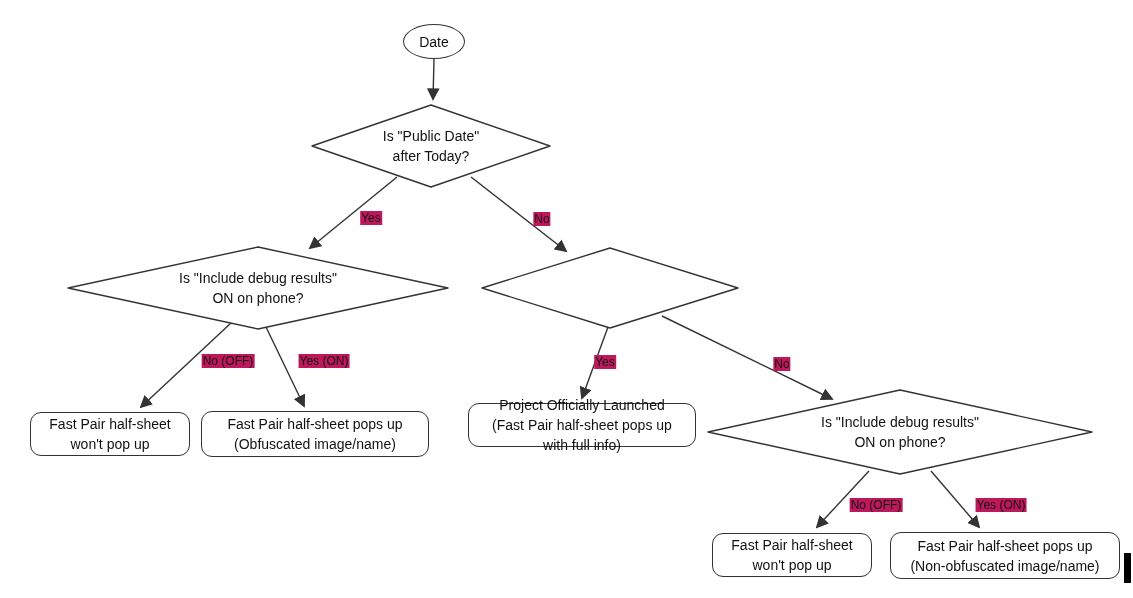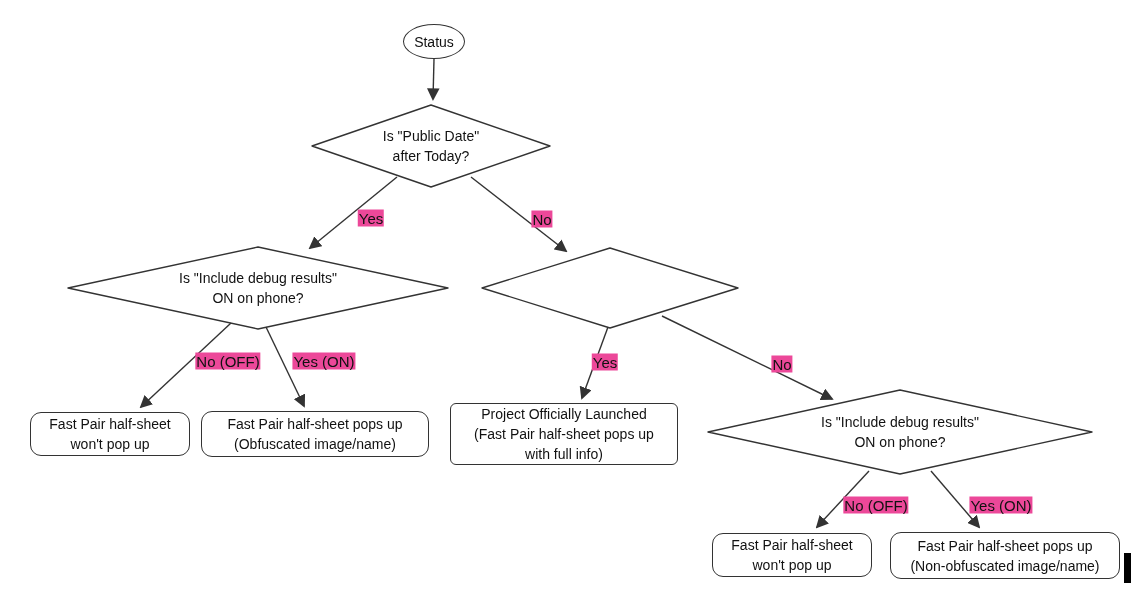--- a/index.html
+++ b/index.html
@@ -42,23 +42,23 @@
     border-radius: 50%;
     background: #ffffff;
     display: flex;
     align-items: center;
     justify-content: center;
     font-size: 14px;
   }
   .edge-label {
     position: absolute;
     transform: translate(-50%, -50%);
-    font-size: 15px;
+    font-size: 12px;
     white-space: nowrap;
-    background: #ec4899;
+    background: #be185d;
     padding: 0 1px;
   }
   .cursor-bar { position: absolute; background: #000000; }
 </style>
 </head>
 <body>
 
 <div class="stage">
 
   <svg class="edges" width="1133" height="598" viewBox="0 0 1133 598">
@@ -78,35 +78,35 @@
     <line x1="471" y1="177" x2="566" y2="251" stroke="#333333" stroke-width="1.4" marker-end="url(#arrow)"></line>
     <line x1="231" y1="323" x2="141" y2="407" stroke="#333333" stroke-width="1.4" marker-end="url(#arrow)"></line>
     <line x1="266" y1="327" x2="304" y2="406" stroke="#333333" stroke-width="1.4" marker-end="url(#arrow)"></line>
     <line x1="608" y1="327" x2="582" y2="398" stroke="#333333" stroke-width="1.4" marker-end="url(#arrow)"></line>
     <line x1="662" y1="316" x2="832" y2="399" stroke="#333333" stroke-width="1.4" marker-end="url(#arrow)"></line>
     <line x1="869" y1="471" x2="817" y2="527" stroke="#333333" stroke-width="1.4" marker-end="url(#arrow)"></line>
     <line x1="931" y1="471" x2="979" y2="527" stroke="#333333" stroke-width="1.4" marker-end="url(#arrow)"></line>
   </svg>
 
   <div class="oval" style="left:403px; top:24px; width:62px; height:35px;">
-    <span>Status</span>
+    <span>Date</span>
   </div>
 
   <div class="node-label" style="left:431px; top:146px;">Is "Public Date"
 after Today?</div>
   <div class="node-label" style="left:258px; top:288px;">Is "Include debug results"
 ON on phone?</div>
   <div class="node-label" style="left:900px; top:432px;">Is "Include debug results"
 ON on phone?</div>
 
   <div class="leaf" style="left:30px; top:412px; width:160px; height:44px;">Fast Pair half-sheet
 won't pop up</div>
   <div class="leaf" style="left:201px; top:411px; width:228px; height:46px;">Fast Pair half-sheet pops up
 (Obfuscated image/name)</div>
-  <div class="leaf" style="left:450px; top:403px; width:228px; height:62px;border-radius:6px;">Project Officially Launched
+  <div class="leaf" style="left:468px; top:403px; width:228px; height:44px;">Project Officially Launched
 (Fast Pair half-sheet pops up
 with full info)</div>
   <div class="leaf" style="left:712px; top:533px; width:160px; height:44px;">Fast Pair half-sheet
 won't pop up</div>
   <div class="leaf" style="left:890px; top:532px; width:230px; height:47px;">Fast Pair half-sheet pops up
 (Non-obfuscated image/name)</div>
 
   <div class="edge-label" style="left:371px; top:218px;">Yes</div>
   <div class="edge-label" style="left:542px; top:219px;">No</div>
   <div class="edge-label" style="left:228px; top:361px;">No (OFF)</div>

